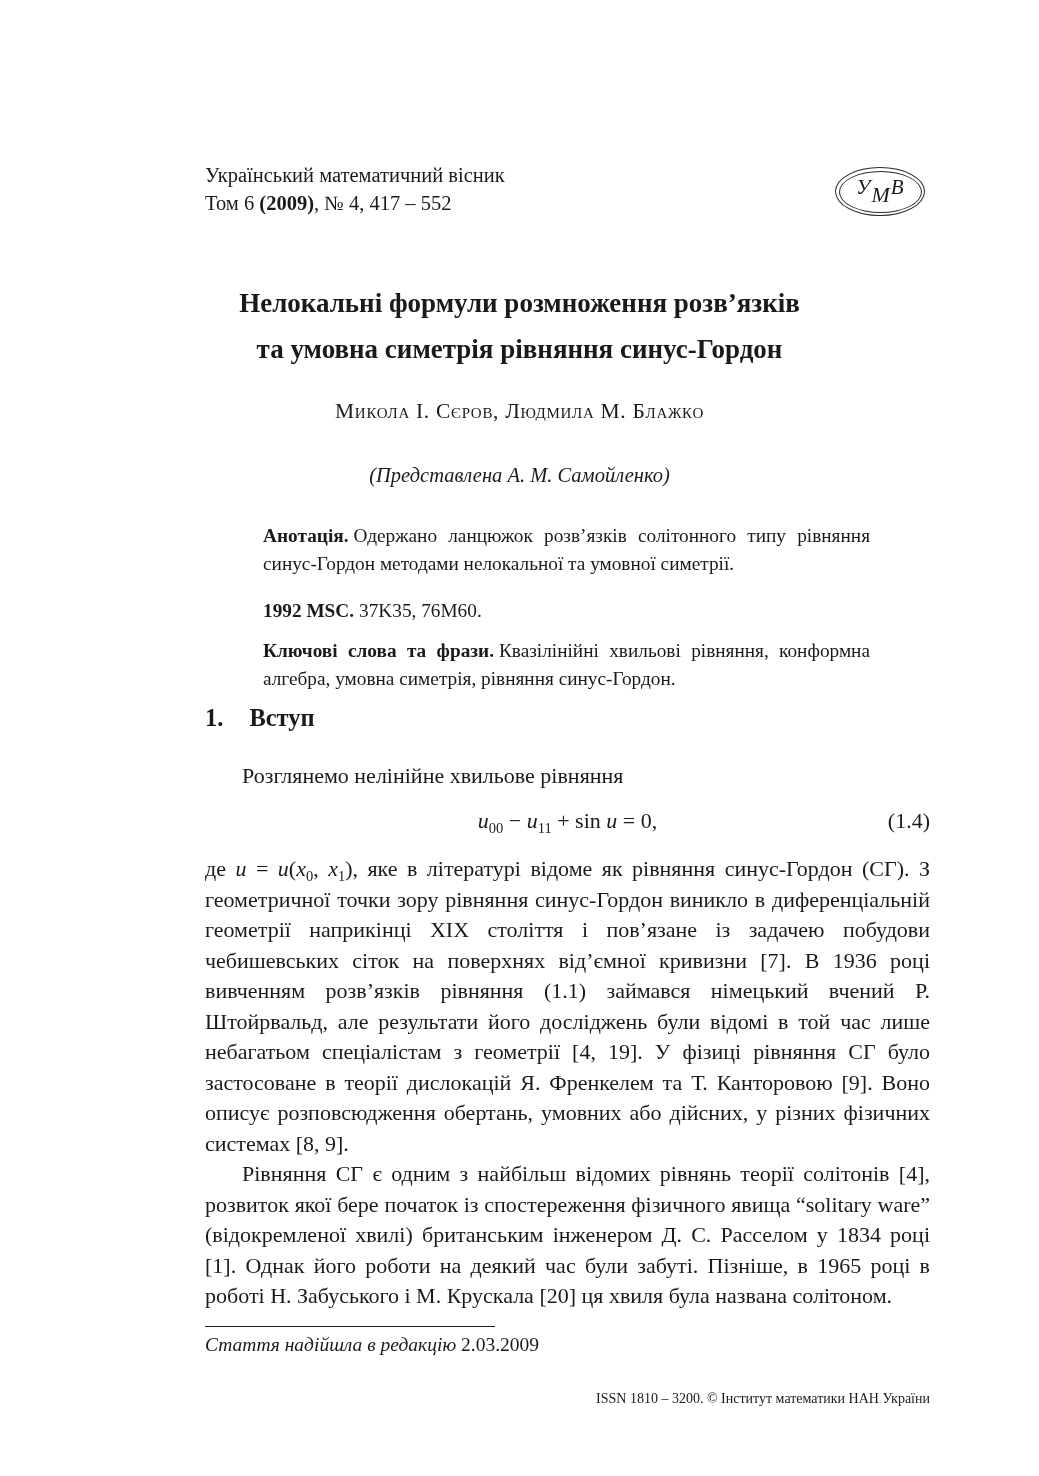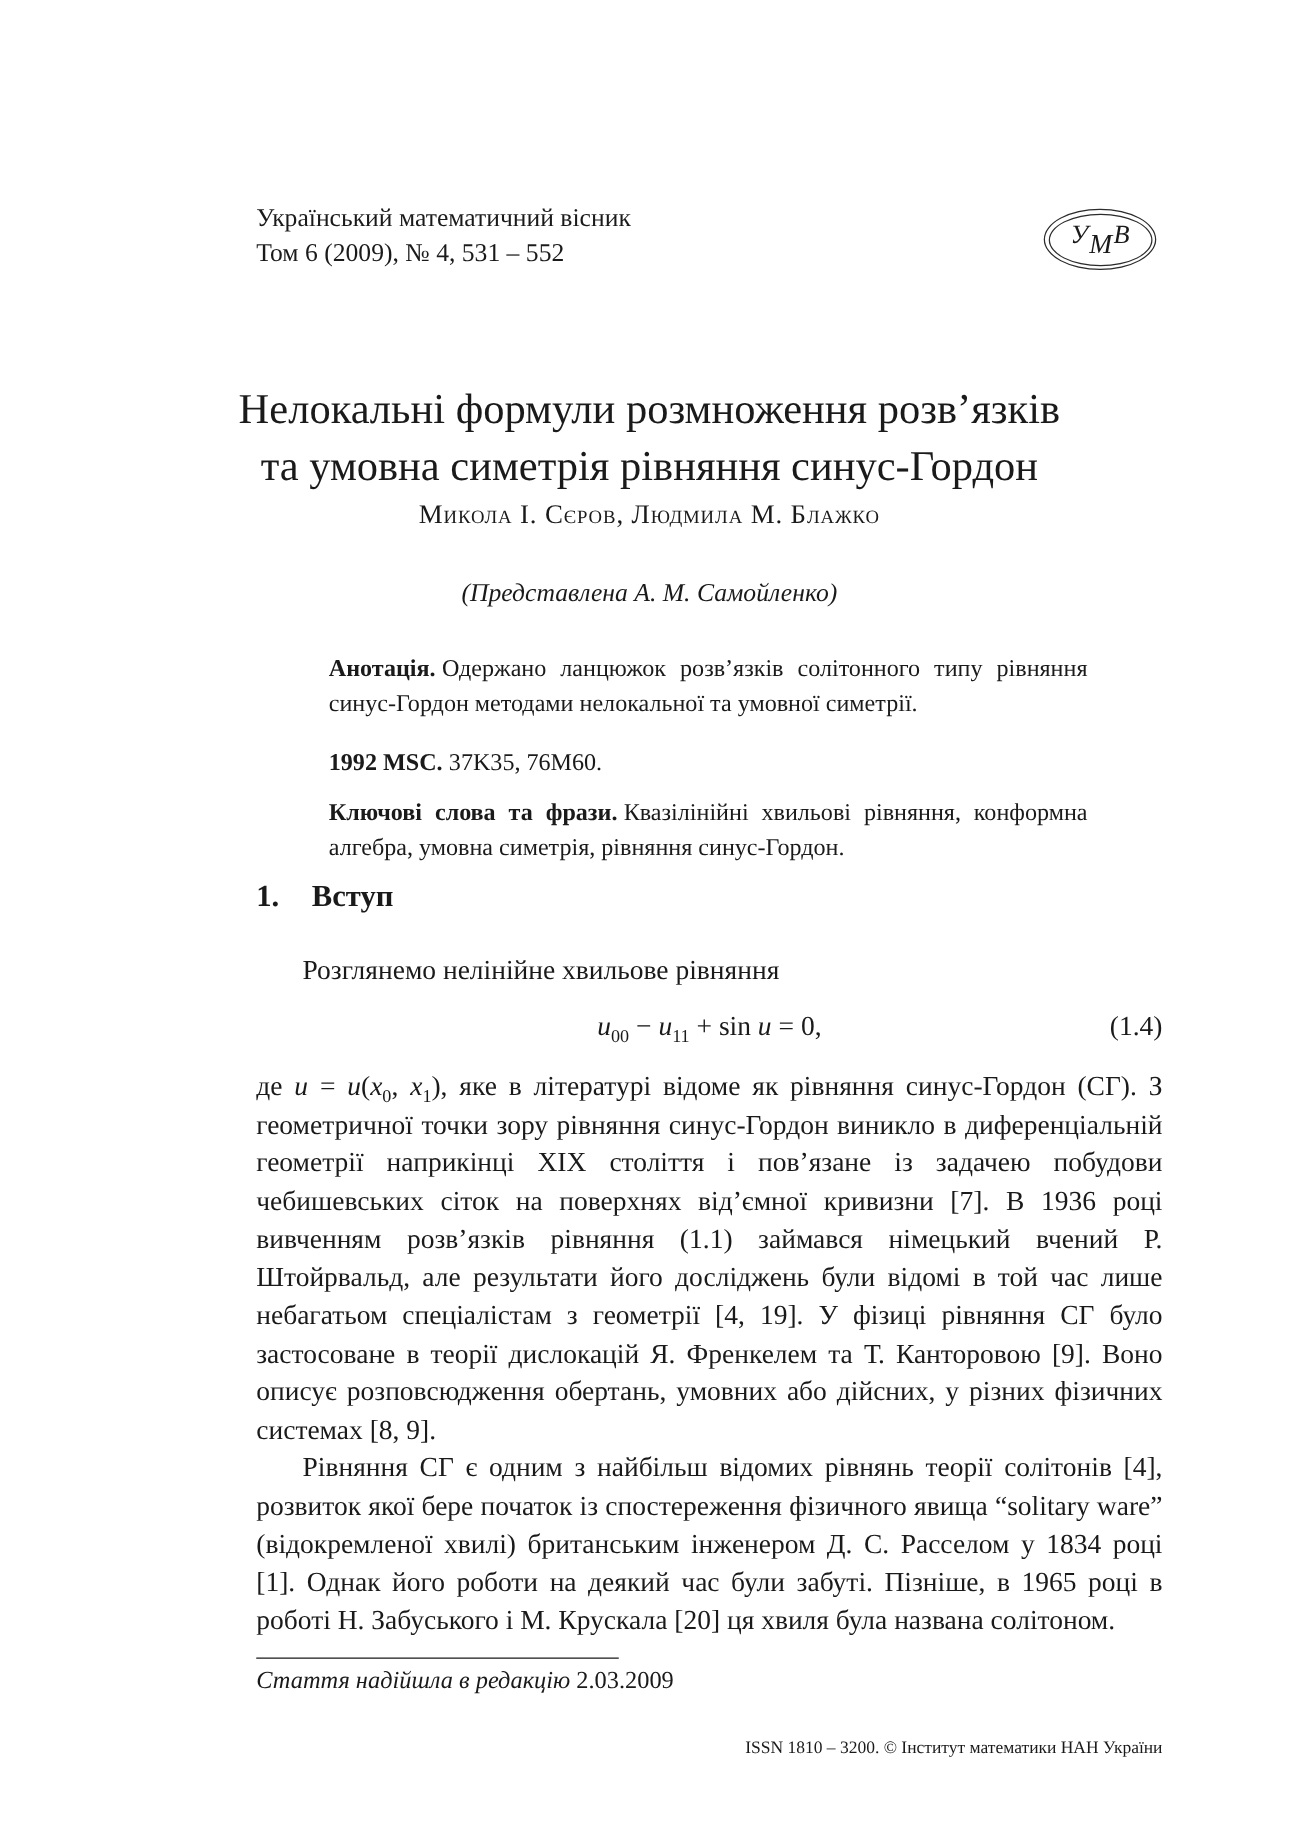--- a/index.html
+++ b/index.html
@@ -17,22 +17,22 @@
   
   .logo{position:absolute;left:835px;top:167px;width:88px;height:47px;
         border:1.5px solid #2b2b2b;border-radius:50%;
         display:flex;align-items:center;justify-content:center;background:#fff;}
   .logo-inner{position:absolute;inset:2.5px;border:1px solid #2b2b2b;border-radius:50%;pointer-events:none;}
   .ll{font-style:italic;font-size:21px;line-height:1;position:relative;z-index:1;}
   .ll-u{top:-4px;}
   .ll-m{top:3px;font-size:22px;margin:0 1px;}
   .ll-v{top:-4px;}
   
-  .title{position:absolute;left:157px;top:305px;width:725px;margin:0;
-         text-align:center;font-size:34px;font-weight:normal;line-height:46px;}
+  .title{position:absolute;left:157px;top:280px;width:725px;margin:0;
+         text-align:center;font-size:27px;font-weight:bold;line-height:46px;}
   .title .tl{display:block;}
   .authors{position:absolute;left:157px;top:399px;width:725px;text-align:center;
            font-variant:small-caps;font-size:21.5px;letter-spacing:0.7px;}
   .presented{position:absolute;left:157px;top:464px;width:725px;text-align:center;
              font-style:italic;font-size:20.5px;}
   
   .abstract{position:absolute;left:263px;top:522px;width:607px;
             font-size:19.3px;line-height:28px;text-align:justify;}
   .abstract p{margin:0;}
   .abstract .msc{margin-top:19px;}
@@ -41,40 +41,40 @@
   
   .sec{position:absolute;left:205px;top:704px;margin:0;font-size:24.5px;font-weight:bold;}
   .secnum{margin-right:26px;}
   .intro{position:absolute;left:205px;top:763px;width:725px;margin:0;
          font-size:22px;text-indent:37px;}
   
   .eqrow{position:absolute;left:205px;top:808px;width:725px;text-align:center;font-size:22px;}
   .eqtag{position:absolute;right:0;top:0;}
   sub{font-size:66%;line-height:0;}
   .seg-i{font-style:italic;}
-  .seg-b{font-weight:normal;text-align:right;}
+  .seg-b{font-weight:bold;text-align:right;}
   
   .bodytext{position:absolute;left:205px;top:854px;width:725px;
             font-size:22px;line-height:30.5px;text-align:justify;}
   .bodytext p{margin:0;}
   .p2{text-indent:37px;}
   
   .fnrule{position:absolute;left:205px;top:1326px;width:290px;height:0;
           border-top:1.5px solid #1a1a1a;}
   .fn{position:absolute;left:205px;top:1334px;width:725px;margin:0;font-size:19.5px;}
   .footer{position:absolute;left:205px;top:1391px;width:725px;text-align:right;font-size:14px;}
 </style>
 </head>
 <body>
 
 <div class="page">
 
   <div class="hdr">
     <div class="hdr-line">Український математичний вісник</div>
-    <div class="hdr-line"><span>Том 6 </span><span class="seg-b">(2009)</span><span>, № 4, 531 – 552</span></div>
+    <div class="hdr-line"><span>Том 6 </span><span class="seg-b">(2009)</span><span>, № 4, 417 – 552</span></div>
   </div>
 
   <div class="logo">
     <div class="logo-inner"></div>
     <span class="ll ll-u">У</span>
     <span class="ll ll-m">М</span>
     <span class="ll ll-v">В</span>
   </div>
 
   <h1 class="title">

